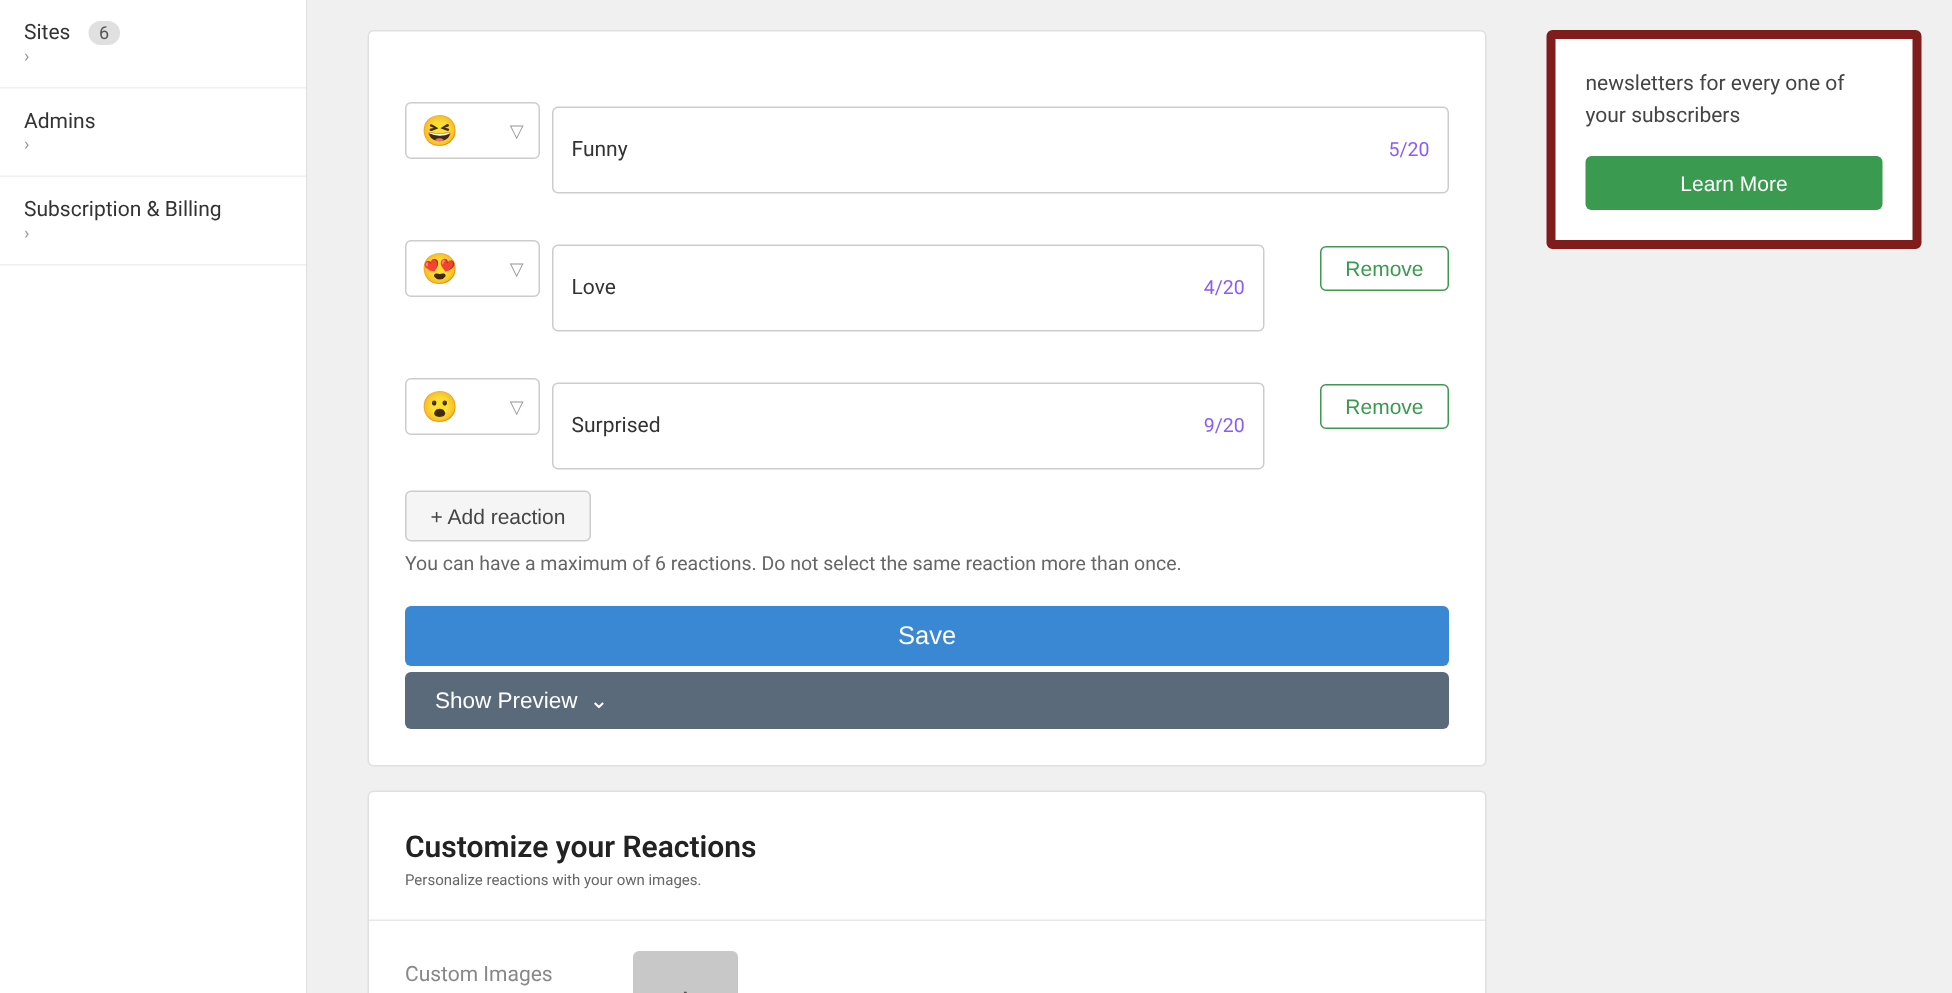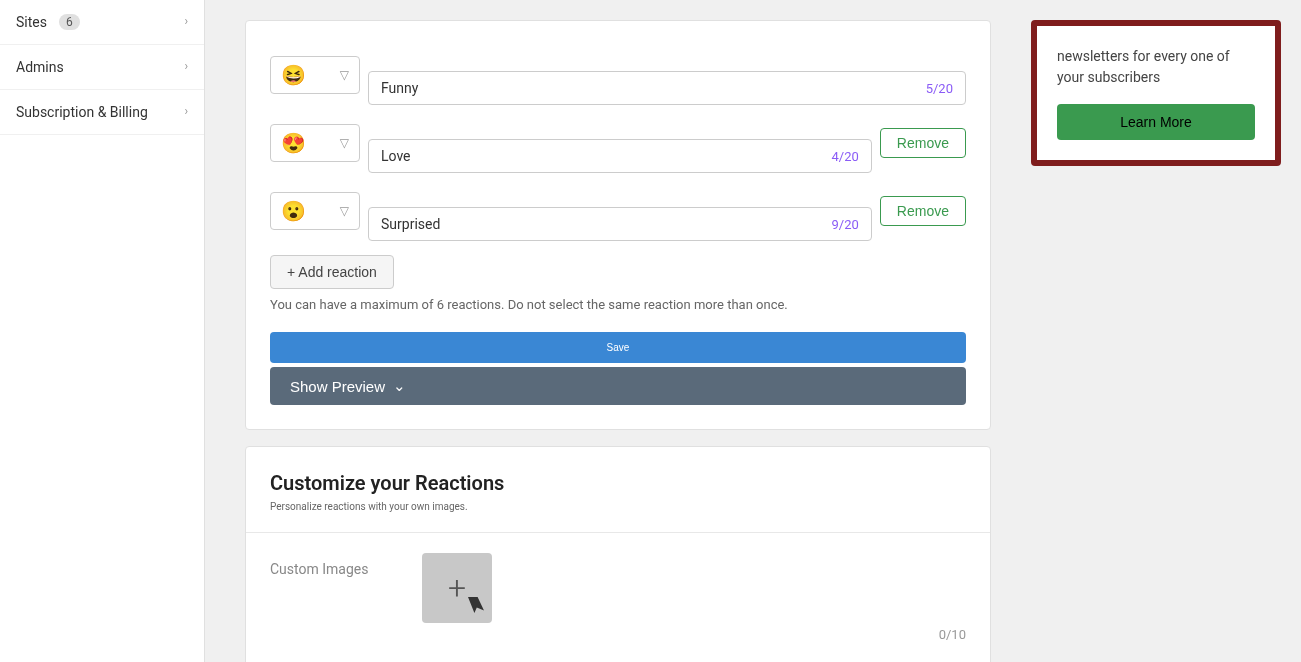--- a/index.html
+++ b/index.html
@@ -21,20 +21,21 @@
     }
     .sidebar-item {
       display: flex;
       align-items: flex-start;
       justify-content: space-between;
       padding: 14px 16px;
       border-bottom: 1px solid #f0f0f0;
       cursor: pointer;
       color: #333;
       font-size: 14px;
+      flex-direction: column;
     }
     .sidebar-item .badge {
       background: #e0e0e0;
       border-radius: 10px;
       padding: 1px 7px;
       font-size: 12px;
       color: #555;
       margin-left: 6px;
     }
     .sidebar-item .left {
@@ -95,21 +96,21 @@
     }
     .reaction-emoji-box .down-arrow {
       color: #999;
       font-size: 12px;
       margin-left: auto;
     }
 
     .reaction-name-box {
       border: 1px solid #ccc;
       border-radius: 4px;
-      padding: 8px 12px;
+      padding: 20px 12px;
       flex: 1;
       font-size: 14px;
       color: #333;
       display: flex;
       align-items: center;
       justify-content: space-between;
       background: #fff;
       margin-top: 26px;
     }
     .reaction-count {
@@ -119,20 +120,21 @@
 
     .remove-btn {
       border: 1px solid #3a9a4f;
       background: #fff;
       color: #3a9a4f;
       border-radius: 4px;
       padding: 6px 16px;
       font-size: 14px;
       cursor: pointer;
       white-space: nowrap;
+      margin-left: 29px;
     }
 
     .add-reaction-btn {
       border: 1px solid #ccc;
       background: #f5f5f5;
       color: #444;
       border-radius: 4px;
       padding: 8px 16px;
       font-size: 14px;
       cursor: pointer;
@@ -145,21 +147,21 @@
       color: #666;
       margin-top: 8px;
     }
 
     .save-btn {
       background: #3a87d4;
       color: #fff;
       border: none;
       border-radius: 4px;
       padding: 10px 28px;
-      font-size: 10px;
+      font-size: 17px;
       cursor: pointer;
       display: inline-block;
       margin-top: 12px;
     }
 
     .show-preview-btn {
       background: #5a6a7a;
       color: #fff;
       border: none;
       border-radius: 4px;
@@ -264,21 +266,21 @@
       margin-top: 0;
     }
     .promo-text {
       font-size: 14px;
       color: #444;
       margin-bottom: 16px;
       line-height: 1.5;
     }
     .learn-more-btn {
       background: #3a9a4f;
-      color: #000000;
+      color: #ffffff;
       border: none;
       border-radius: 4px;
       padding: 10px 20px;
       font-size: 14px;
       cursor: pointer;
       width: 100%;
     }
 
     .page-wrapper {
       display: flex;

